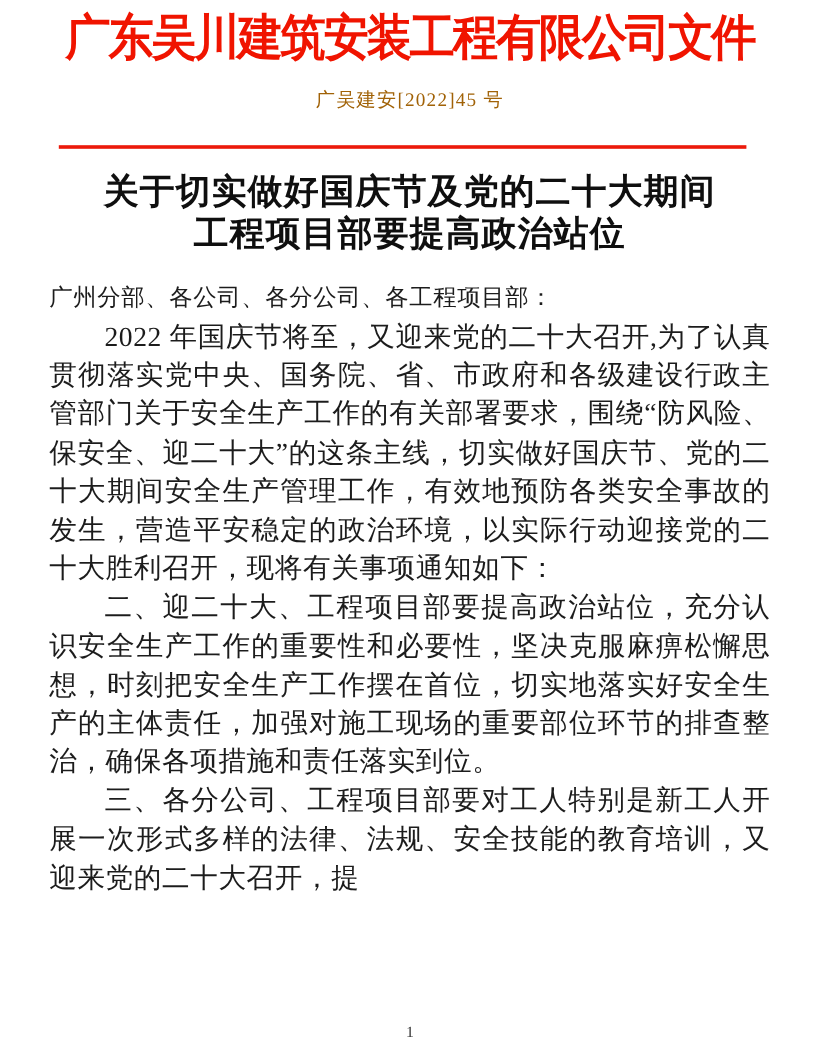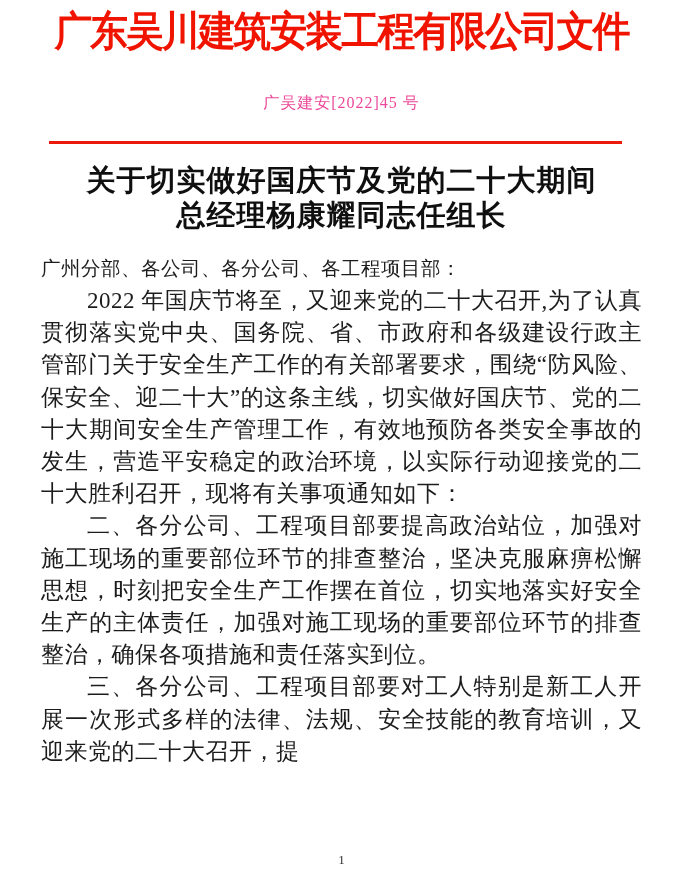--- a/index.html
+++ b/index.html
@@ -19,24 +19,24 @@
     white-space: nowrap;
     font-family: "Liberation Sans", "DejaVu Sans", sans-serif;
     font-weight: bold;
     font-size: 41px;
     letter-spacing: -2px;
     color: #f01400;
     transform: scaleX(0.92);
     transform-origin: center;
   }
   .doc-number {
-    margin-top: 34px;
+    margin-top: 14px;
     text-align: center;
     font-size: 16px;
-    color: #ec4899;
+    color: #a16207;
     letter-spacing: 1px;
   }
   .red-divider {
     margin-top: 27px;
     margin-left: 49px;
     width: 573px;
     height: 3px;
     background: #ec1a0b;
   }
   .notice-title {
@@ -81,29 +81,29 @@
 <div class="page">
 
   <div class="company-title">广东吴川建筑安装工程有限公司文件</div>
 
   <div class="doc-number">广吴建安[2022]45 号</div>
 
   <div class="red-divider"></div>
 
   <div class="notice-title">
     <div>关于切实做好国庆节及党的二十大期间</div>
-    <div>总经理杨康耀同志任组长</div>
+    <div>工程项目部要提高政治站位</div>
   </div>
 
   <div class="doc-body">
     <div class="salutation">广州分部、各公司、各分公司、各工程项目部：</div>
 
     <p class="para">2022 年国庆节将至，又迎来党的二十大召开,为了认真贯彻落实党中央、国务院、省、市政府和各级建设行政主管部门关于安全生产工作的有关部署要求，围绕“防风险、保安全、迎二十大”的这条主线，切实做好国庆节、党的二十大期间安全生产管理工作，有效地预防各类安全事故的发生，营造平安稳定的政治环境，以实际行动迎接党的二十大胜利召开，现将有关事项通知如下：</p>
 
 
-    <p class="para">二、各分公司、工程项目部要提高政治站位，加强对施工现场的重要部位环节的排查整治，坚决克服麻痹松懈思想，时刻把安全生产工作摆在首位，切实地落实好安全生产的主体责任，加强对施工现场的重要部位环节的排查整治，确保各项措施和责任落实到位。</p>
+    <p class="para">二、迎二十大、工程项目部要提高政治站位，充分认识安全生产工作的重要性和必要性，坚决克服麻痹松懈思想，时刻把安全生产工作摆在首位，切实地落实好安全生产的主体责任，加强对施工现场的重要部位环节的排查整治，确保各项措施和责任落实到位。</p>
 
     <p class="para">三、各分公司、工程项目部要对工人特别是新工人开展一次形式多样的法律、法规、安全技能的教育培训，又迎来党的二十大召开，提</p>
   </div>
 
   <div class="page-number">1</div>
 
 </div>
 
 </body></html>

